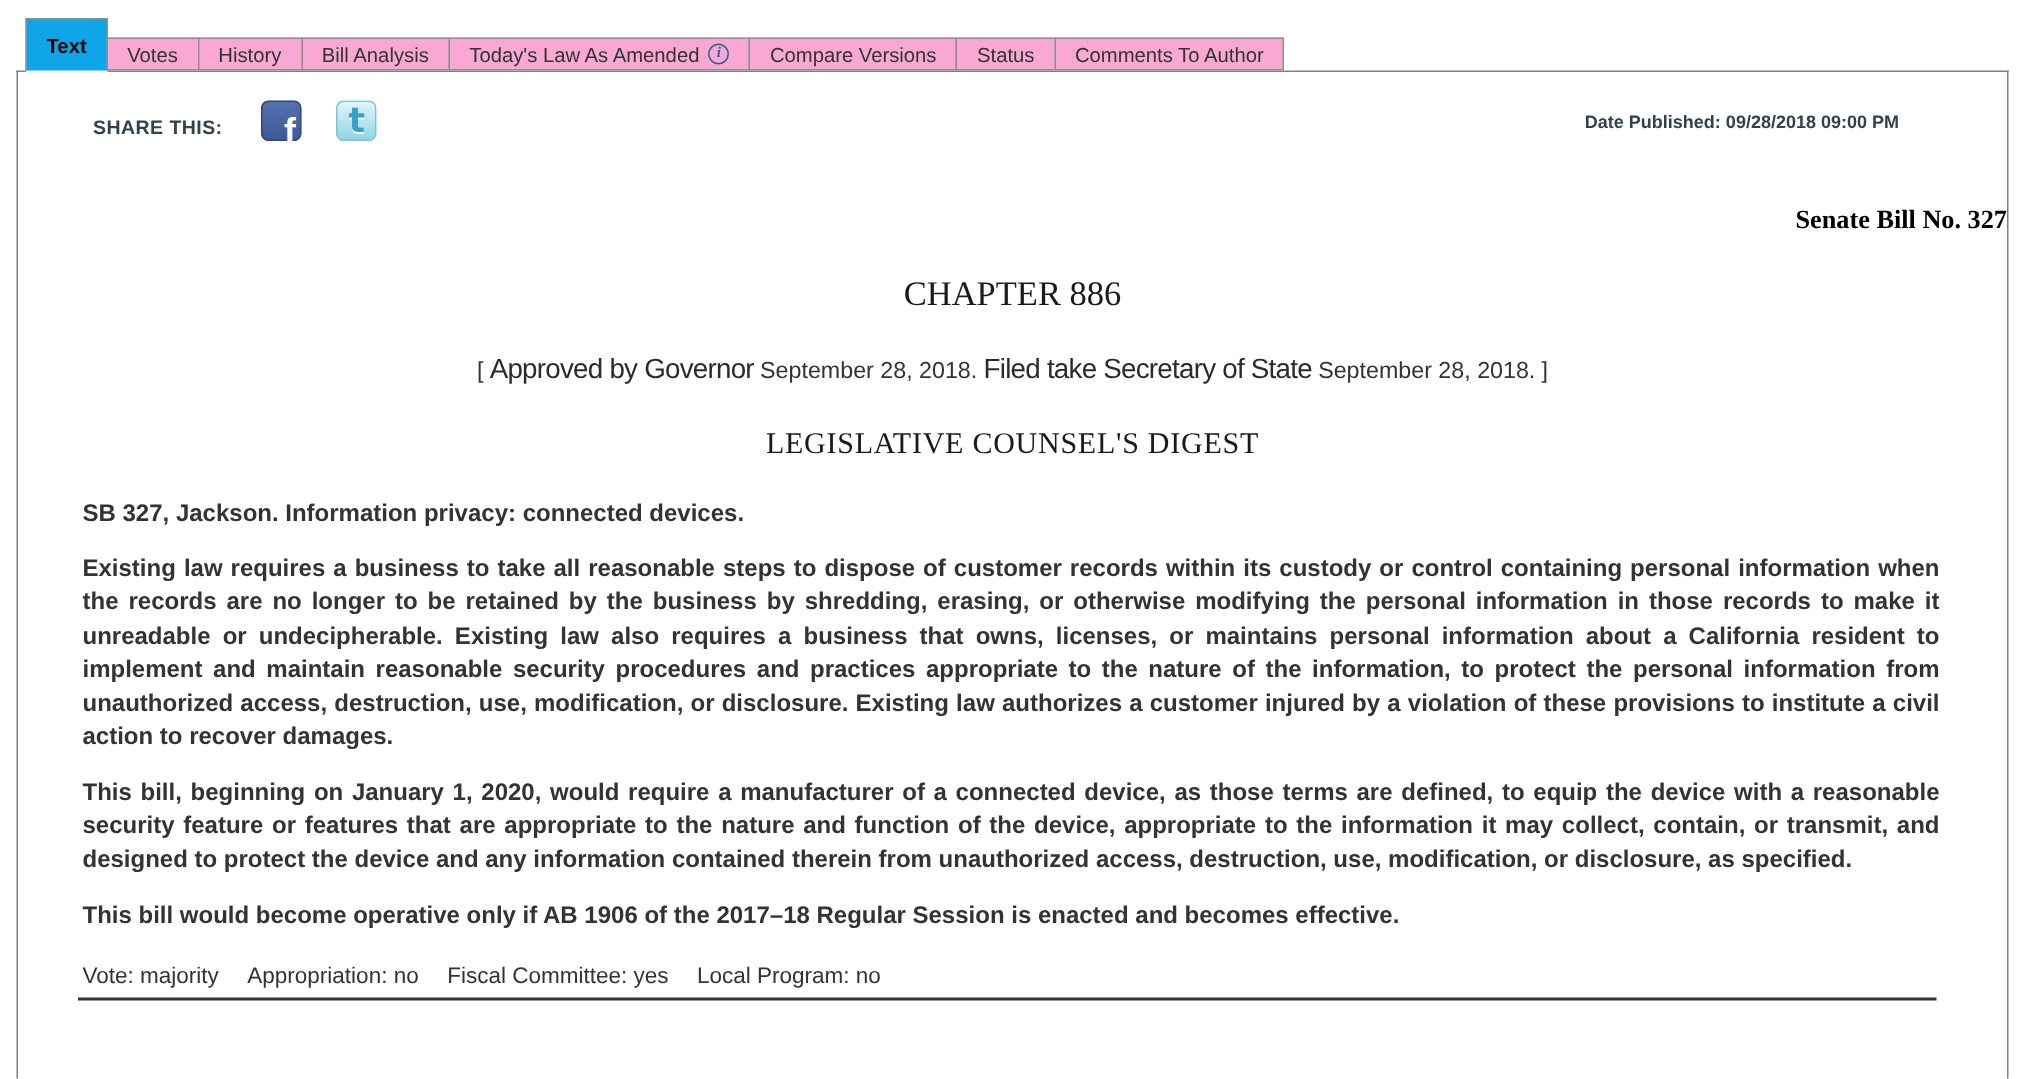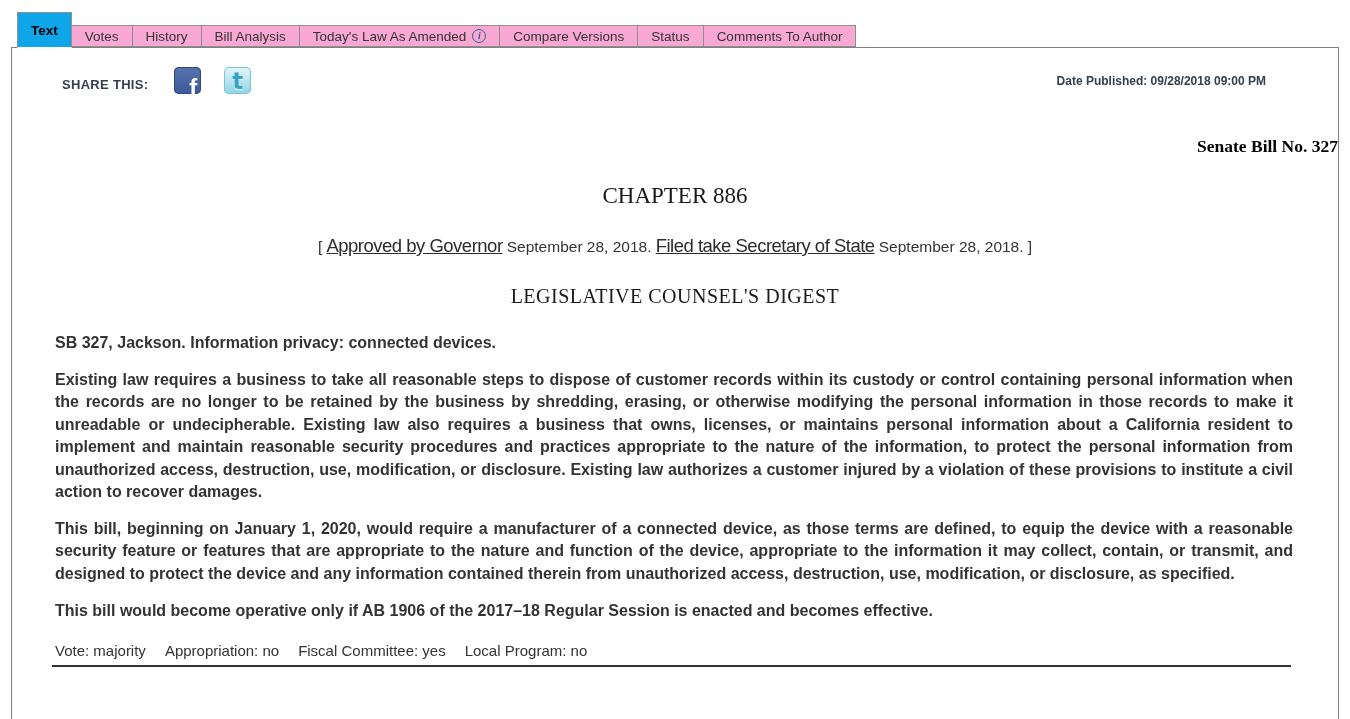--- a/index.html
+++ b/index.html
@@ -152,21 +152,20 @@
   .approval {
     text-align: center;
     margin-top: 26px;
     color: #333333;
     font-size: 15px;
   }
   .approval .big {
     font-size: 18.5px;
     letter-spacing: -0.5px;
     color: #2b2b2b;
-    text-decoration: underline;
   }
   .approval .date { font-size: 15.5px; color: #333333; }
   .digest-heading {
     text-align: center;
     font-family: "Liberation Serif", serif;
     font-size: 20px;
     color: #1a1a1a;
     margin-top: 28px;
     letter-spacing: 0.5px;
   }

